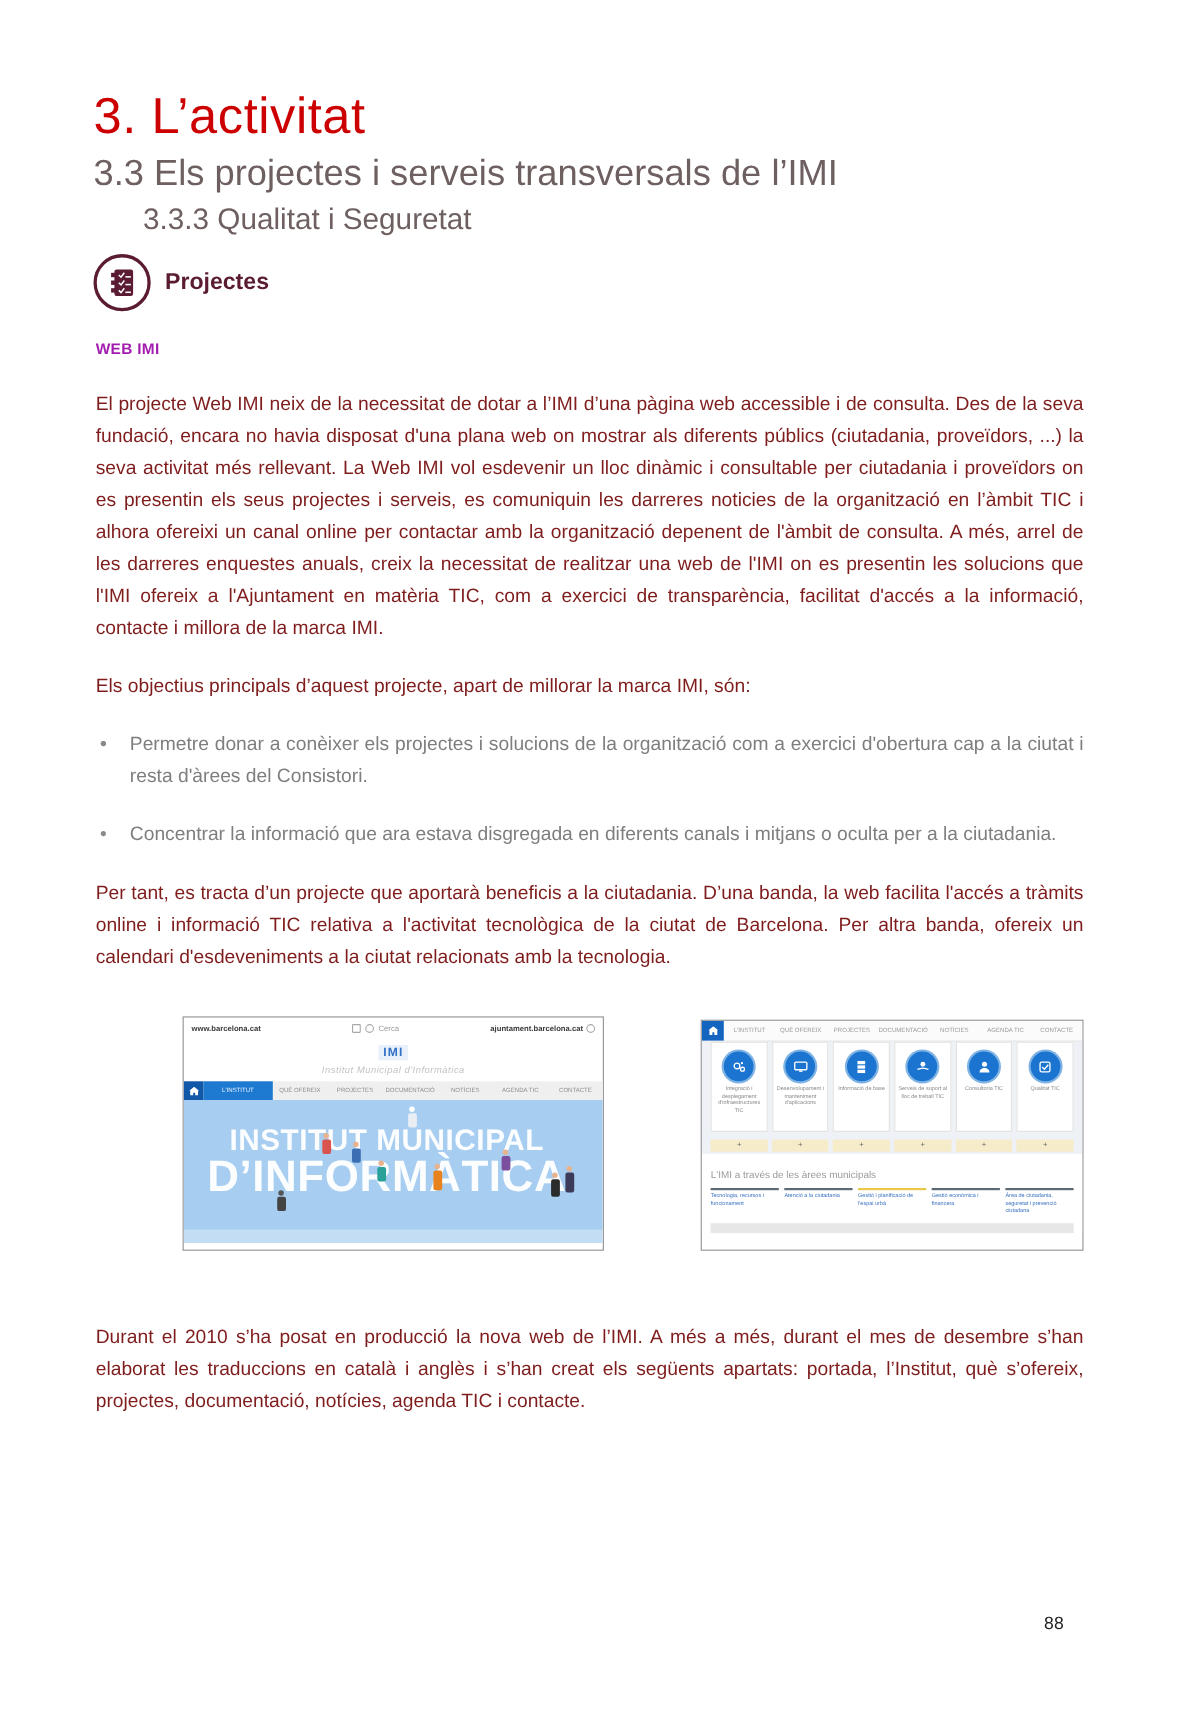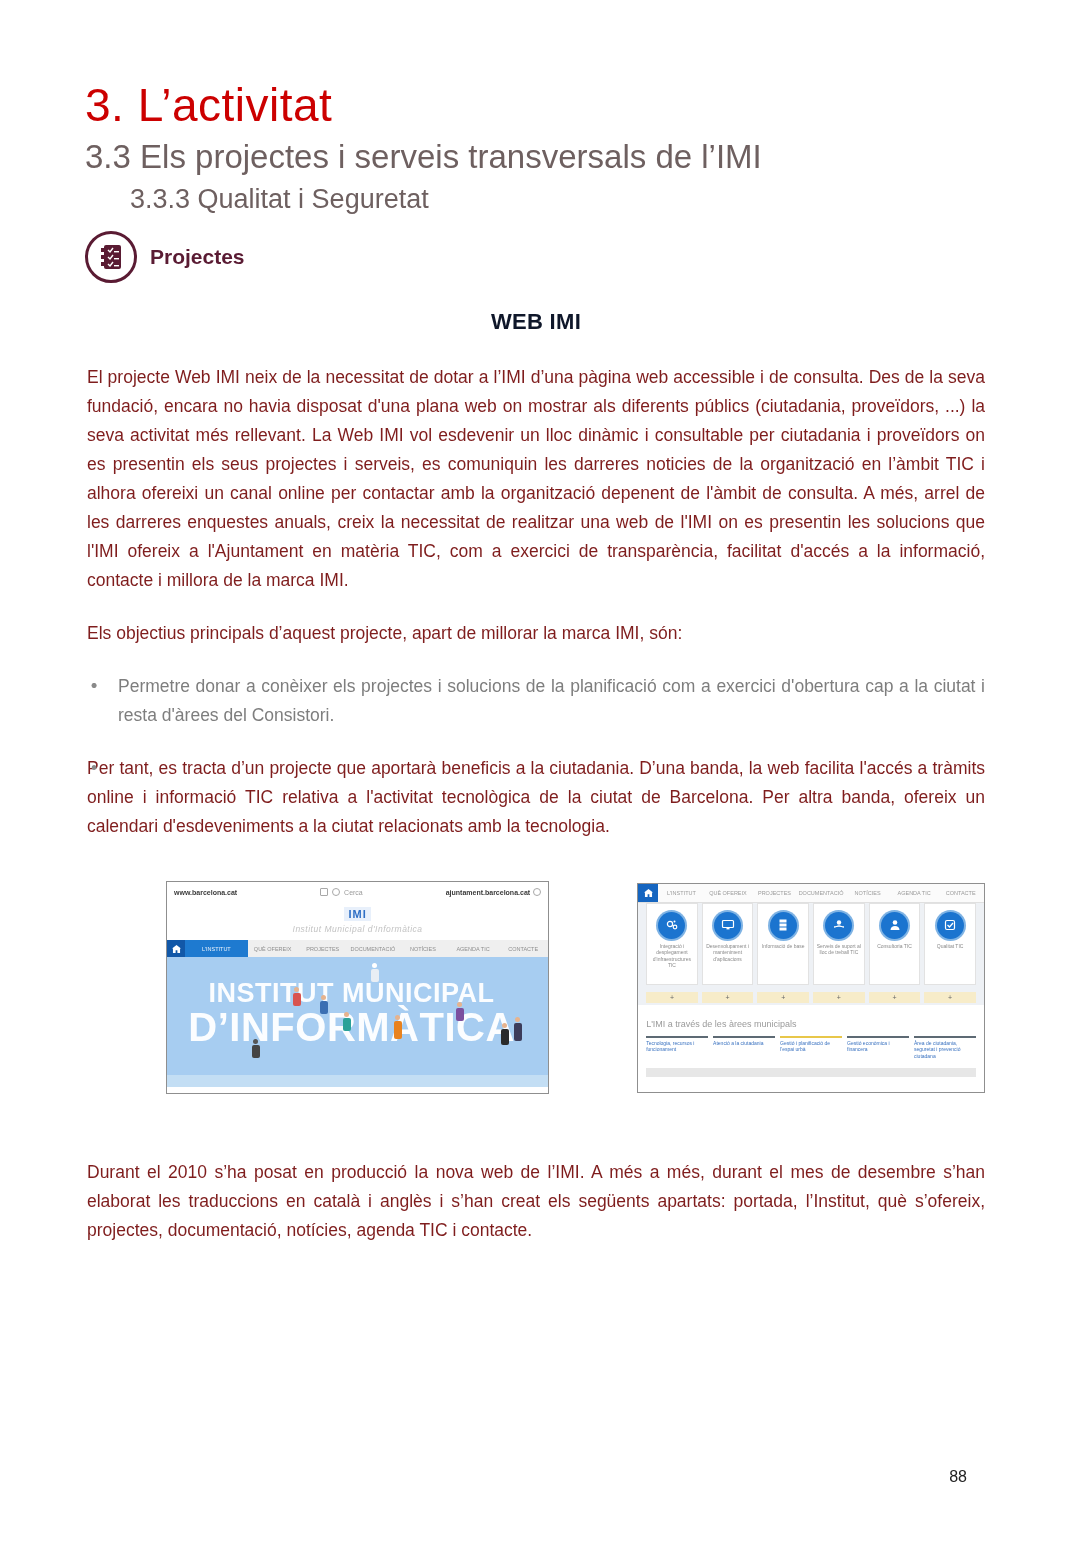--- a/index.html
+++ b/index.html
@@ -9,31 +9,31 @@
 
   .h1{font-size:46px;color:#cc0000;margin:0 0 6px 0;font-weight:400;letter-spacing:0.5px;}
   .h2{font-size:33px;color:#6e6060;margin:0 0 8px 0;font-weight:400;}
   .h3{font-size:27px;color:#6e6060;margin:0 0 0 45px;font-weight:400;}
 
   .badge-row{display:flex;align-items:center;gap:13px;margin:16px 0 0 0;height:52px;}
   .badge-circle{width:46px;height:46px;border:3px solid #5a1b33;border-radius:50%;
     display:flex;align-items:center;justify-content:center;flex:0 0 auto;}
   .badge-label{font-size:21px;font-weight:700;color:#5a1b33;}
 
-  .section-title{font-size:22px;font-weight:700;color:#0f172a;margin:26px 0 0 2px;letter-spacing:0.3px;text-align:center;}
+  .section-title{font-size:14px;font-weight:700;color:#a21caf;margin:26px 0 0 2px;letter-spacing:0.3px;}
 
   .body-text{font-size:17.5px;line-height:29px;color:#7f1d1d;text-align:justify;margin:24px 0 0 2px;}
   .intro{margin-top:28px;}
   ul.bullets{list-style:none;margin:6px 0 0 2px;padding:0;}
   ul.bullets li{position:relative;padding-left:31px;margin-top:24px;font-size:17.5px;
     line-height:29px;color:#7e7e7e;text-align:justify;}
   ul.bullets li .dot{position:absolute;left:4px;top:0;color:#8a8a8a;}
 
   
-  .figures-row{display:flex;align-items:center;margin:40px 0 0 45px;gap:88px;padding-left:36px;}
+  .figures-row{display:flex;align-items:flex-end;margin:40px 0 0 45px;gap:88px;padding-left:36px;}
   .shot{background:#fff;border:1px solid #8f8f8f;overflow:hidden;position:relative;
     font-family:"Liberation Sans",sans-serif;}
   .shot-left{width:400px;height:211px;}
   .shot-right{width:363px;height:208px;}
 
   
   .l-topbar{height:20px;display:flex;align-items:center;justify-content:space-between;
     padding:0 7px;font-size:7px;color:#3a3a3a;font-weight:700;}
   .l-topbar .mid{display:flex;align-items:center;gap:4px;color:#9a9a9a;font-weight:400;}
   .mini-ico{display:inline-block;width:6px;height:6px;border:1px solid #a8a8a8;border-radius:1px;}
@@ -109,22 +109,22 @@
       <span class="badge-label">Projectes</span>
     </div>
 
     <div class="section-title">WEB IMI</div>
 
     <p class="body-text intro">El projecte Web IMI neix de la necessitat de dotar a l’IMI d’una pàgina web accessible i de consulta. Des de la seva fundació, encara no havia disposat d'una plana web on mostrar als diferents públics (ciutadania, proveïdors, ...) la seva activitat més rellevant. La Web IMI vol esdevenir un lloc dinàmic i consultable per ciutadania i proveïdors on es presentin els seus projectes i serveis, es comuniquin les darreres noticies de la organització en l’àmbit TIC i alhora ofereixi un canal online per contactar amb la organització depenent de l'àmbit de consulta. A més, arrel de les darreres enquestes anuals, creix la necessitat de realitzar una web de l'IMI on es presentin les solucions que l'IMI ofereix a l'Ajuntament en matèria TIC, com a exercici de transparència, facilitat d'accés a la informació, contacte i millora de la marca IMI.</p>
     <p class="body-text">Els objectius principals d’aquest projecte, apart de millorar la marca IMI, són:</p>
 
     <ul class="bullets">
       <li><span class="dot">•</span></li>
-      <li><span class="dot">•</span><span>Permetre donar a conèixer els projectes i solucions de la planificació com a exercici d'obertura cap a la ciutat i resta d'àrees del Consistori.</span></li>
-      <li><span class="dot">•</span></li>
+      <li><span class="dot">•</span><span>Permetre donar a conèixer els projectes i solucions de la organització com a exercici d'obertura cap a la ciutat i resta d'àrees del Consistori.</span></li>
+      <li><span class="dot">•</span><span>Concentrar la informació que ara estava disgregada en diferents canals i mitjans o oculta per a la ciutadania.</span></li>
     </ul>
 
     <p class="body-text">Per tant, es tracta d’un projecte que aportarà beneficis a la ciutadania. D’una banda, la web facilita l'accés a tràmits online i informació TIC relativa a l'activitat tecnològica de la ciutat de Barcelona. Per altra banda, ofereix un calendari d'esdeveniments a la ciutat relacionats amb la tecnologia.</p>
 
     <div class="figures-row">
 
       <div class="shot shot-left">
         <div class="l-topbar">
           <span>www.barcelona.cat</span>
           <span class="mid">

